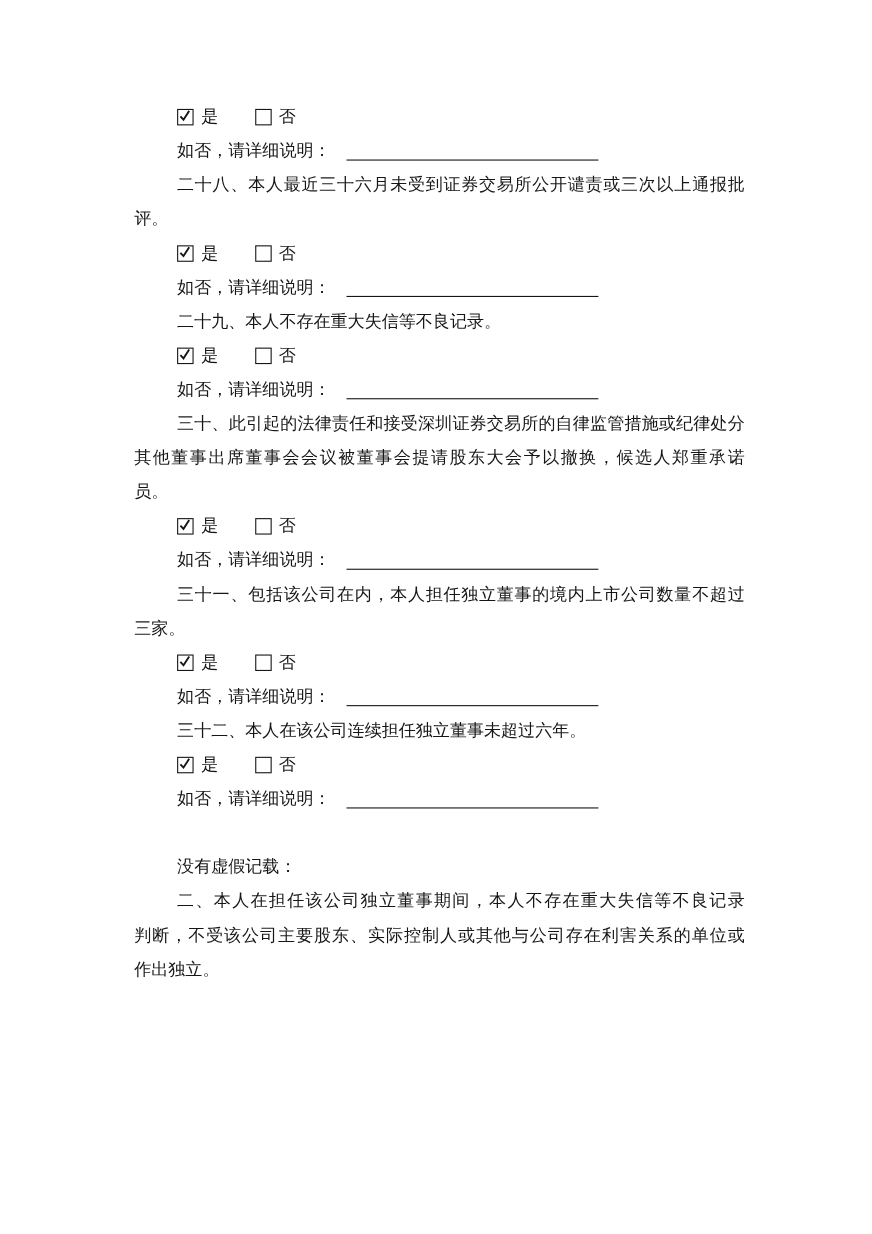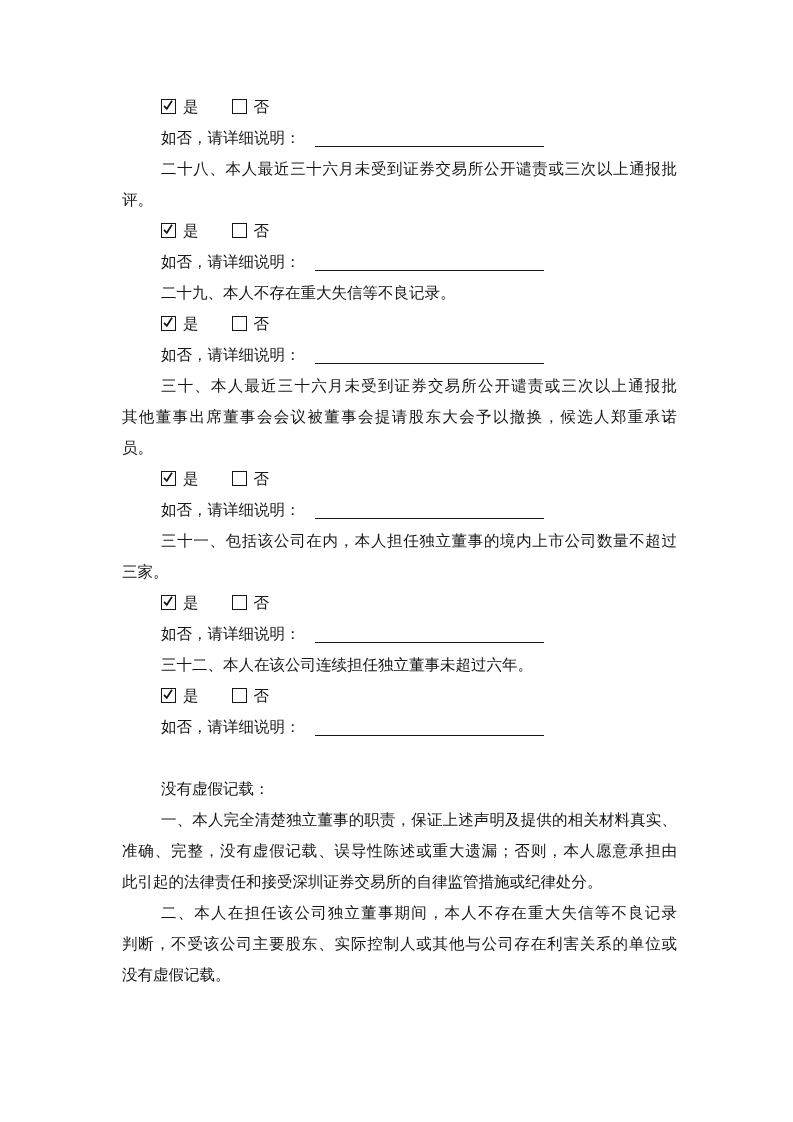--- a/index.html
+++ b/index.html
@@ -111,21 +111,21 @@
     </span>
     <span class="cb-label">是</span>
     <span class="cb no"></span>
     <span class="cb-label">否</span>
   </div>
     <div class="row ex-row">
     <span>如否，请详细说明：</span>
     <span class="ex-blank"></span>
   </div>
     <div class="para">
-      <div class="line first">三十、本人最近三十六月未受到证券交易所公开谴责或三次以上通报批</div>
+      <div class="line first">三十、此引起的法律责任和接受深圳证券交易所的自律监管措施或纪律处分</div>
       <div class="line mid">其他董事出席董事会会议被董事会提请股东大会予以撤换，候选人郑重承诺</div>
       <div class="line last">员。</div>
     </div>
     <div class="row cb-row">
     <span class="cb yes">
       <span><svg width="12" height="13" viewBox="0 0 12 13">
         <polyline points="2,6.8 4.8,9.8 10,1.8" fill="none" stroke="#161616" stroke-width="1.7"></polyline>
       </svg></span>
     </span>
     <span class="cb-label">是</span>
@@ -169,22 +169,17 @@
   </div>
     <div class="row ex-row">
     <span>如否，请详细说明：</span>
     <span class="ex-blank"></span>
   </div>
     <div class="row blank-row"></div>
     <div class="para">
       <div class="line only">没有虚假记载：</div>
     </div>
     <div class="para">
-      <div class="line first">一、本人完全清楚独立董事的职责，保证上述声明及提供的相关材料真实、</div>
-      <div class="line mid">准确、完整，没有虚假记载、误导性陈述或重大遗漏；否则，本人愿意承担由</div>
-      <div class="line last">此引起的法律责任和接受深圳证券交易所的自律监管措施或纪律处分。</div>
-    </div>
-    <div class="para">
       <div class="line first">二、本人在担任该公司独立董事期间，本人不存在重大失信等不良记录</div>
       <div class="line mid">判断，不受该公司主要股东、实际控制人或其他与公司存在利害关系的单位或</div>
-      <div class="line last">没有虚假记载。</div>
+      <div class="line last">作出独立。</div>
     </div>
   </div>
 
 </body></html>

